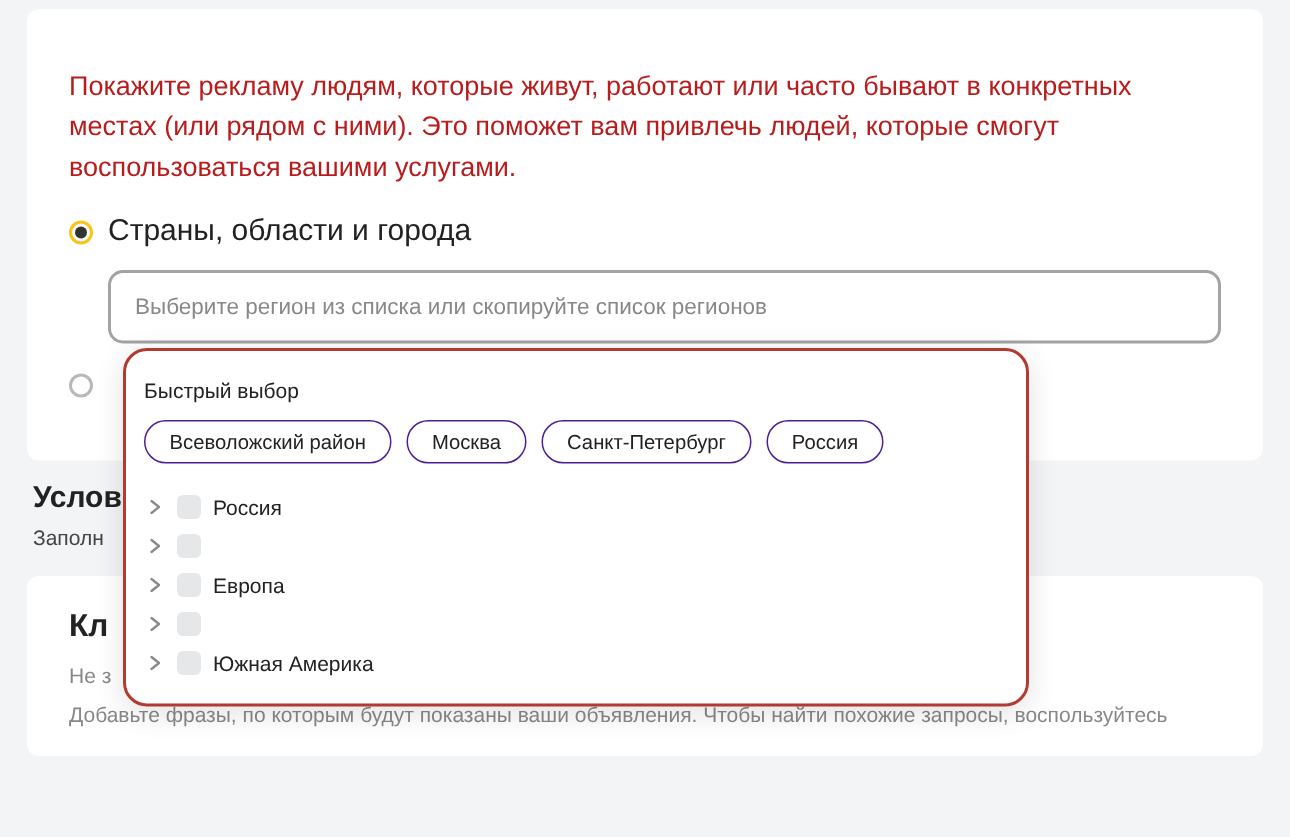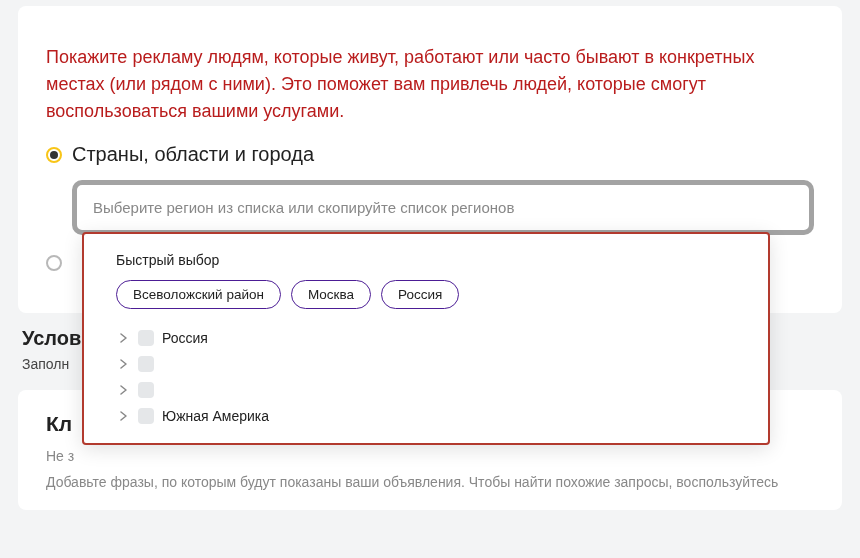--- a/index.html
+++ b/index.html
@@ -59,21 +59,21 @@
       width: 8px;
       height: 8px;
       border-radius: 50%;
       background: #333;
     }
     .radio-label {
       font-size: 20px;
       color: #222;
     }
     .search-input-box {
-      border: 5px solid #a3a3a3;
+      border: 2px solid #a3a3a3;
       border-radius: 10px;
       padding: 14px 16px;
       margin-left: 26px;
       font-size: 15px;
       color: #888;
       background: #fff;
     }
     .hidden-radio {
       margin-top: 20px;
     }
@@ -111,25 +111,25 @@
       color: #888;
       font-size: 14px;
       margin-top: 10px;
     }
 
     
     .popover {
       position: absolute;
       left: 82px;
       top: 232px;
-      width: 688px;
+      width: 604px;
       background: #fff;
       border: 2px solid #b23a2e;
-      border-radius: 4px;
-      padding: 18px 32px 14px;
+      border-radius: 16px;
+      padding: 18px 12px 14px;
       box-shadow: 0 4px 20px rgba(0,0,0,0.12);
     }
     .popover-title {
       font-size: 14px;
       color: #222;
       margin-bottom: 12px;
     }
     .chip-row {
       display: flex;
       gap: 10px;
@@ -202,20 +202,21 @@
   <div class="card2-title">Кл</div>
   <div class="card2-sub">Не з</div>
   <div class="card2-text">Добавьте фразы, по которым будут показаны ваши объявления. Чтобы найти похожие запросы, воспользуйтесь</div>
 </div>
 
 <div class="popover">
   <div class="popover-title">Быстрый выбор</div>
   <div class="chip-row">
     <span class="chip">Всеволожский район</span>
     <span class="chip">Москва</span>
+    <span class="chip">Санкт-Петербург</span>
     <span class="chip">Россия</span>
   </div>
 
   <div>
     <div class="tree-row">
       <span class="chevron">
           <svg viewBox="0 0 7 10">
             <path d="M1 1 L6 5 L1 9" stroke="#888" stroke-width="1.5" fill="none" stroke-linecap="round" stroke-linejoin="round"></path>
           </svg>
         </span>
@@ -230,20 +231,29 @@
         </span>
       <span class="cb"></span>
     </div>
     <div class="tree-row">
       <span class="chevron">
           <svg viewBox="0 0 7 10">
             <path d="M1 1 L6 5 L1 9" stroke="#888" stroke-width="1.5" fill="none" stroke-linecap="round" stroke-linejoin="round"></path>
           </svg>
         </span>
       <span class="cb"></span>
+      <span class="tree-label">Европа</span>
+    </div>
+    <div class="tree-row">
+      <span class="chevron">
+          <svg viewBox="0 0 7 10">
+            <path d="M1 1 L6 5 L1 9" stroke="#888" stroke-width="1.5" fill="none" stroke-linecap="round" stroke-linejoin="round"></path>
+          </svg>
+        </span>
+      <span class="cb"></span>
     </div>
     <div class="tree-row">
       <span class="chevron">
           <svg viewBox="0 0 7 10">
             <path d="M1 1 L6 5 L1 9" stroke="#888" stroke-width="1.5" fill="none" stroke-linecap="round" stroke-linejoin="round"></path>
           </svg>
         </span>
       <span class="cb"></span>
       <span class="tree-label">Южная Америка</span>
     </div>

